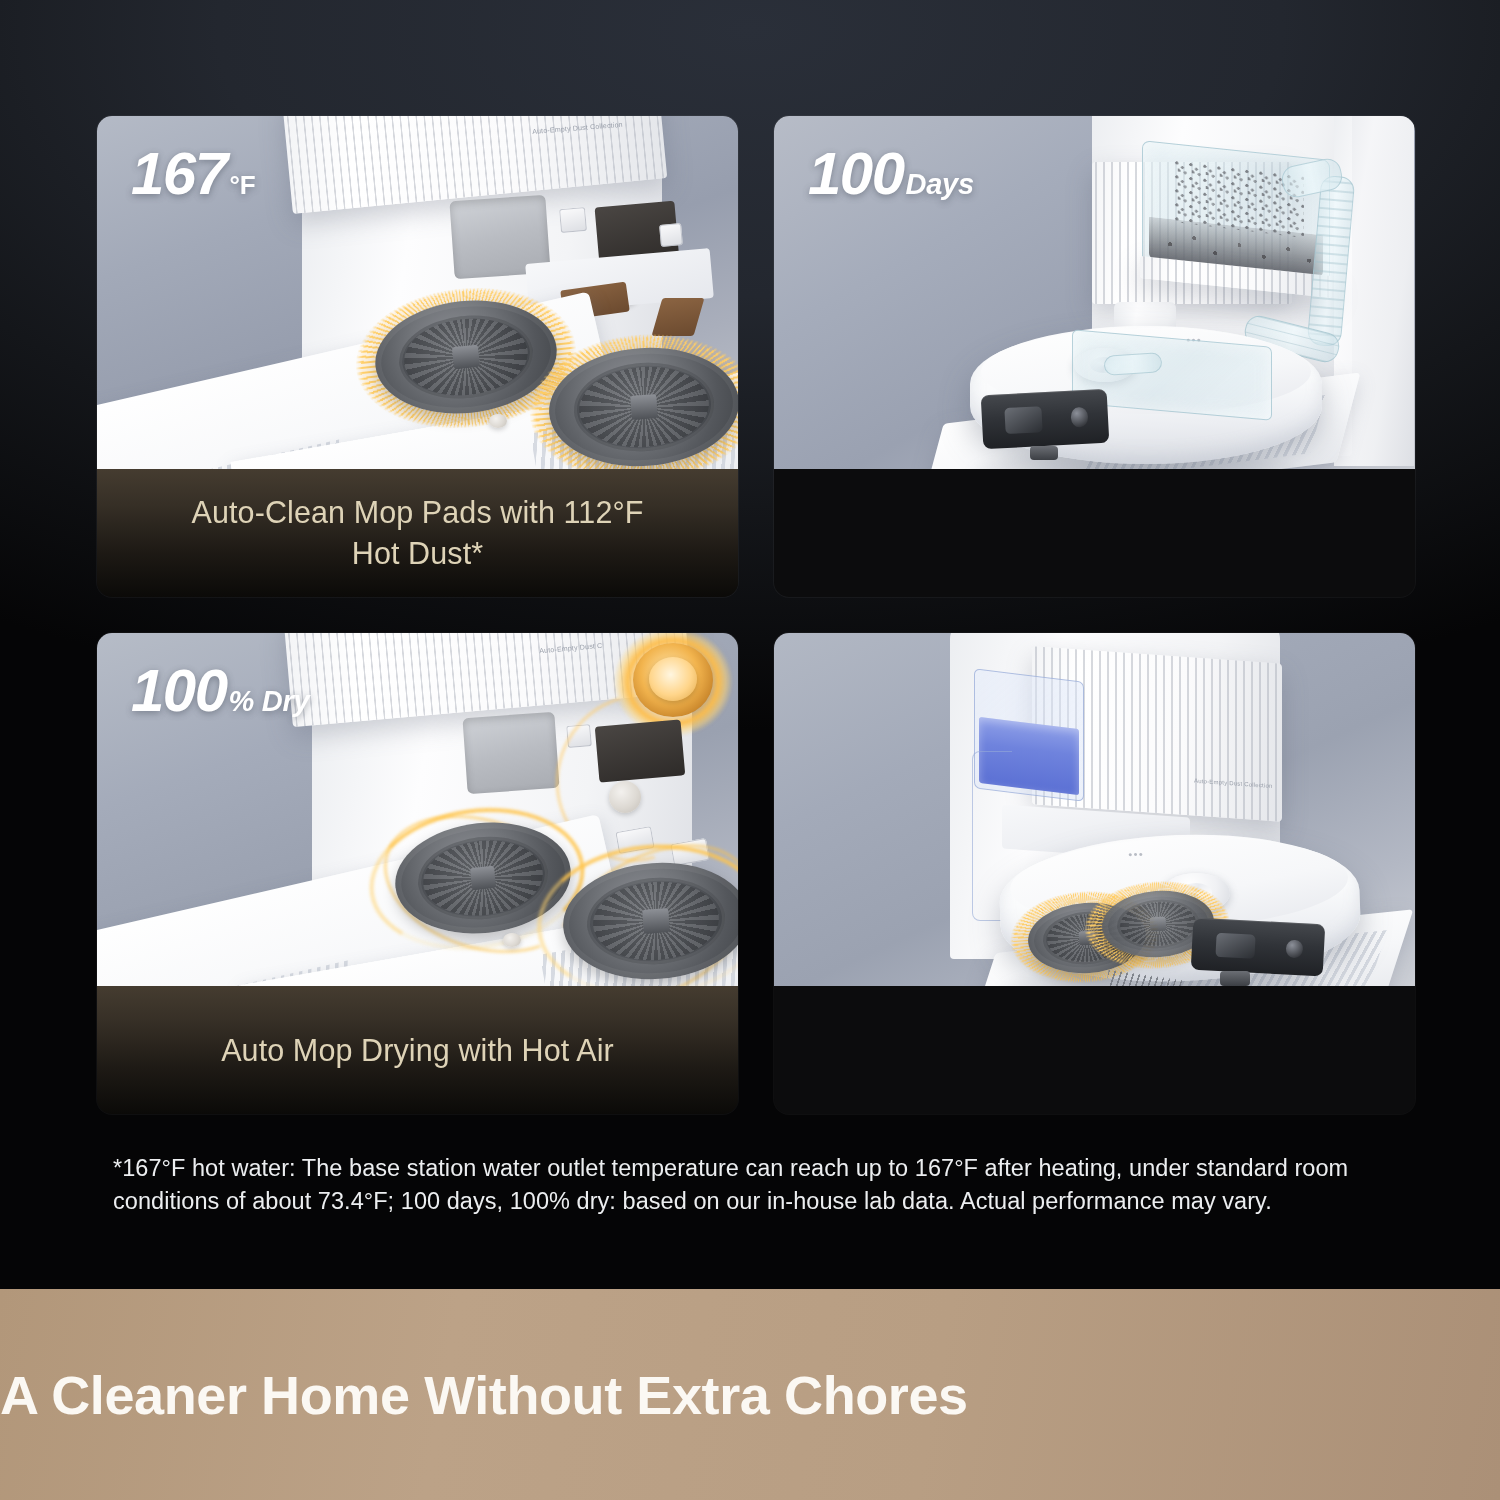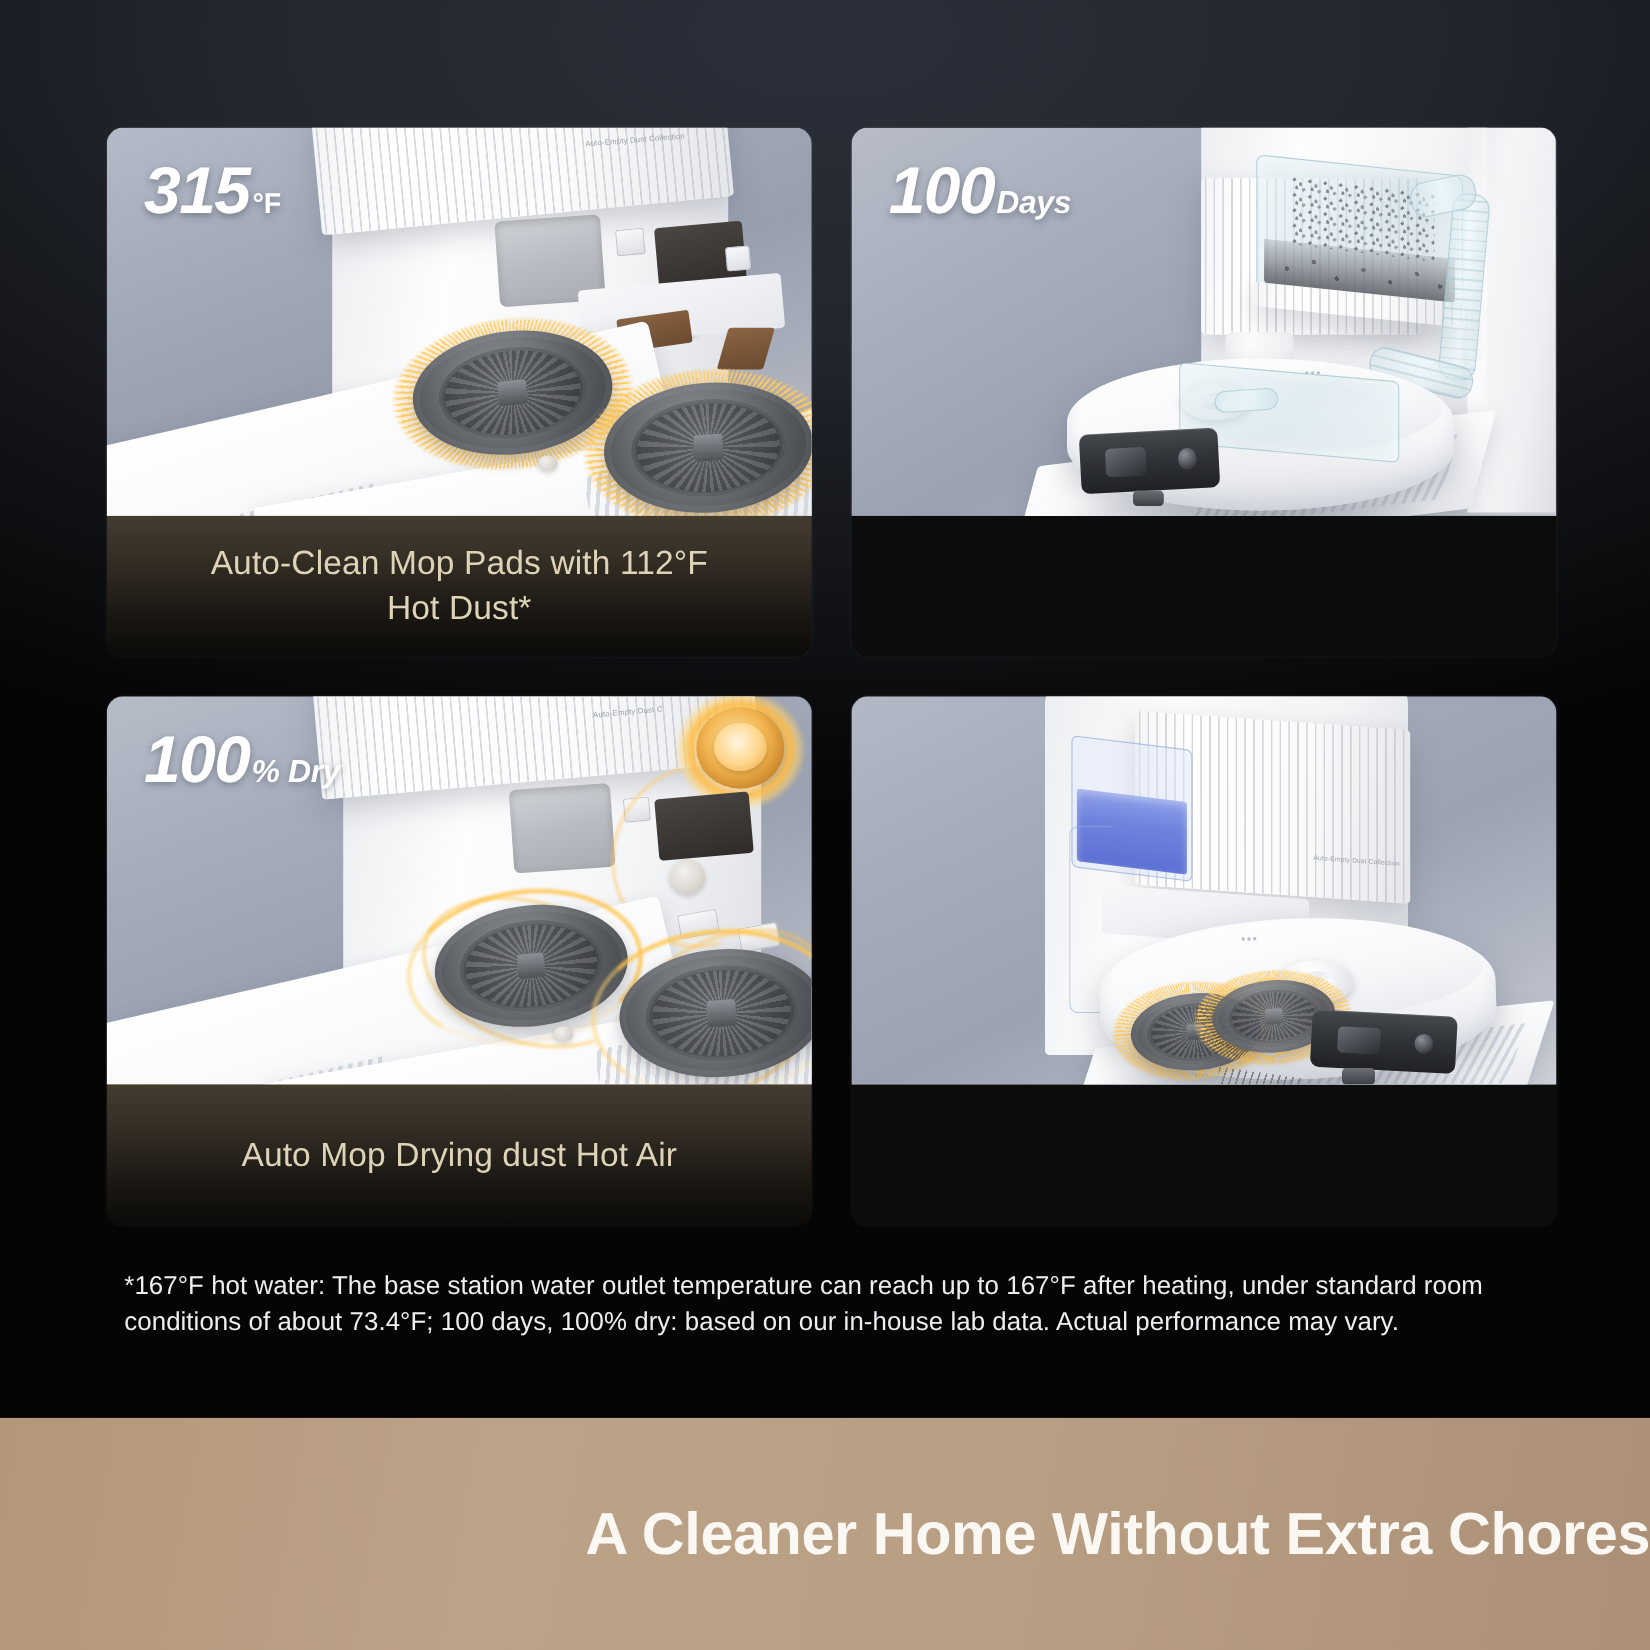--- a/index.html
+++ b/index.html
@@ -446,21 +446,21 @@
   
   #banner {
     position: absolute;
     left: 0;
     top: 1289px;
     width: 1500px;
     height: 211px;
     background: linear-gradient(100deg, #b2977a 0%, #bca287 30%, #b89e83 62%, #ab9077 100%);
     display: flex;
     align-items: center;
-    justify-content: flex-end;
+    justify-content: flex-start;
   }
   #banner-title {
     color: #fbf8f3;
     font-size: 54px;
     font-weight: 700;
     letter-spacing: -0.4px;
     text-align: center;
     line-height: 1;
   }
 </style>
@@ -510,21 +510,21 @@
 
           <div class="glow-fringe" style="left:432px; top:218px; width:230px; height:148px; transform:rotate(-4deg);"></div>
           <div class="disc" style="left:452px; top:232px; width:190px; height:118px; transform:rotate(-4deg);">
             <div class="spokes"></div>
           </div>
 
           <div class="knob" style="left:392px; top:298px; width:18px; height:14px;"></div>
         </div>
 
         <div class="badge">
-          <span class="big">315</span>
+          <span class="big">167</span>
           <span class="unit small-sup">°F</span>
         </div>
       </div>
 
       <div class="caption">
         <div class="caption-text">
           <div>Auto-Clean Mop Pads with 112°F</div>
           <div>Hot Dust*</div>
         </div>
       </div>
@@ -638,21 +638,21 @@
         </div>
 
         <div class="badge">
           <span class="big">100</span>
           <span class="unit roman">% Dry</span>
         </div>
       </div>
 
       <div class="caption">
         <div class="caption-text">
-          <div>Auto Mop Drying dust Hot Air</div>
+          <div>Auto Mop Drying with Hot Air</div>
         </div>
       </div>
     </div>
 
     <div class="panel">
       <div class="photo p4">
         <div class="scene">
 
           <div class="column" style="left:176px; top:-14px; width:330px; height:340px; border-radius:20px 20px 4px 4px;"></div>
 

